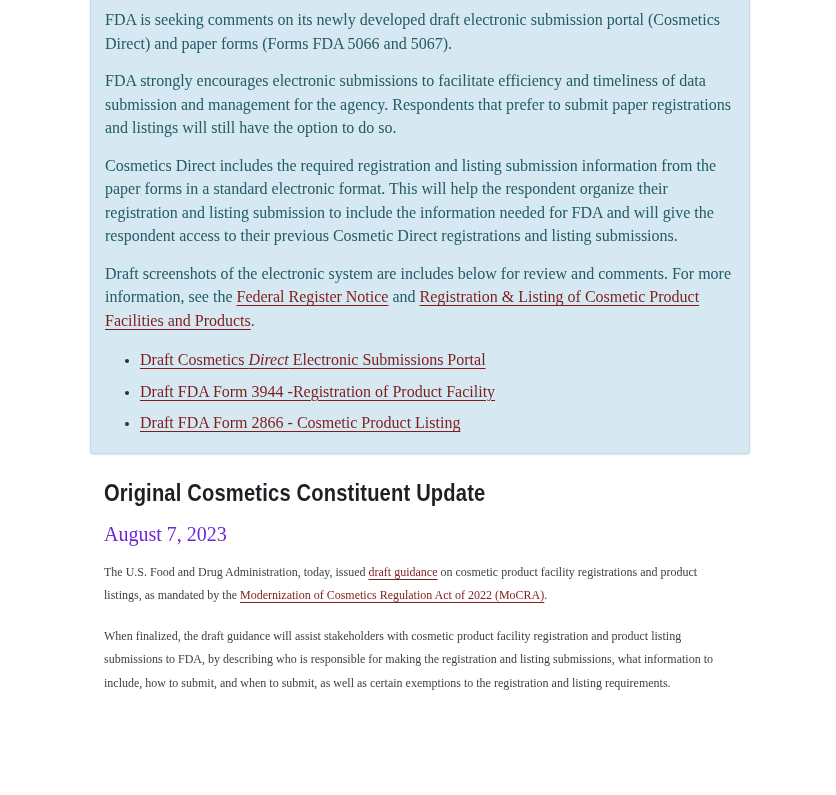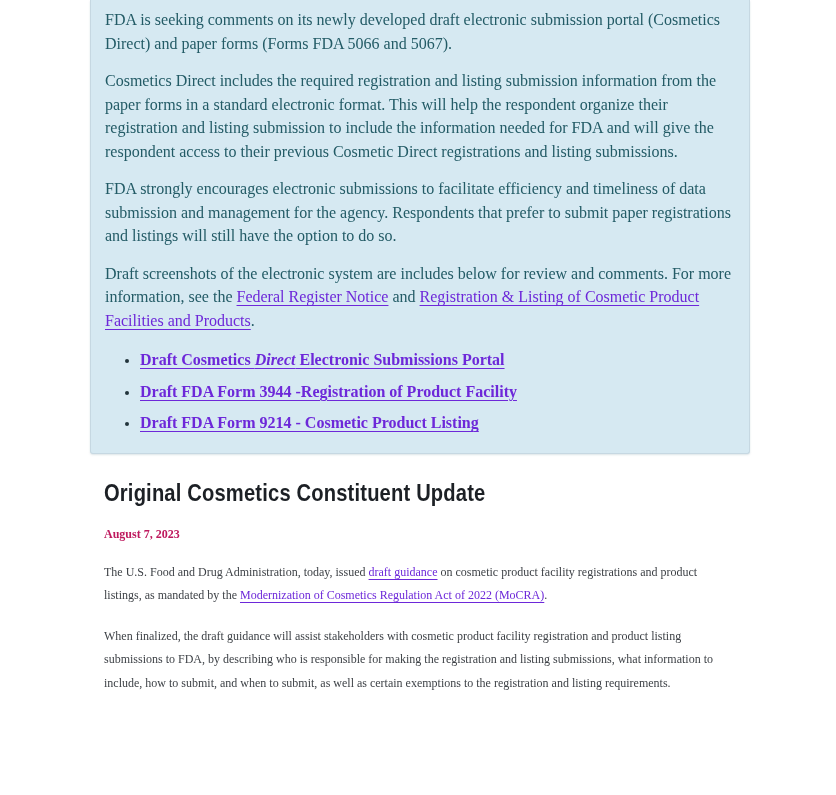--- a/index.html
+++ b/index.html
@@ -30,83 +30,81 @@
   }
   .callout p {
     margin: 0 0 14px 0;
     font-size: 16px;
     line-height: 23.5px;
   }
   .callout ul {
     margin: 0;
     padding: 2px 0 0 35px;
     list-style: disc;
-    font-weight: bold;
   }
   .callout li {
     margin: 0 0 8px 0;
     font-size: 16px;
     line-height: 23.5px;
   }
   .callout li::marker {
     color: #22343c;
     font-size: 14px;
   }
   a.link {
-    color: #6d28d9;
+    color: #7f1d1d;
     text-decoration: underline;
     text-decoration-thickness: 1px;
     text-underline-offset: 2.5px;
     cursor: pointer;
   }
   .heading {
     margin: 27px 14px 0 14px;
     font-family: "Liberation Sans", sans-serif;
     font-weight: 700;
     font-size: 24px;
     line-height: 24px;
     letter-spacing: 0.2px;
     color: #1c2025;
     transform: scaleX(0.84);
     transform-origin: left top;
     white-space: nowrap;
   }
   .date {
     margin: 20px 14px 0 14px;
-    font-size: 12px;
+    font-size: 20px;
     line-height: 19px;
-    color: #be185d;
-    font-weight: bold;
+    color: #6d28d9;
   }
   .body-p {
     margin: 17px 14px 0 14px;
     font-size: 12px;
     line-height: 23.5px;
     color: #3e4247;
   }
 </style>
 </head>
 <body>
 
 <div class="content">
 
   <section class="callout">
     <p><span>FDA is seeking comments on its newly developed draft electronic submission portal (Cosmetics Direct) and paper forms (Forms FDA 5066 and 5067).</span></p>
+    <p><span>FDA strongly encourages electronic submissions to facilitate efficiency and timeliness of data submission and management for the agency. Respondents that prefer to submit paper registrations and listings will still have the option to do so.</span></p>
     <p><span>Cosmetics Direct includes the required registration and listing submission information from the paper forms in a standard electronic format. This will help the respondent organize their registration and listing submission to include the information needed for FDA and will give the respondent access to their previous Cosmetic Direct registrations and listing submissions.</span></p>
-    <p><span>FDA strongly encourages electronic submissions to facilitate efficiency and timeliness of data submission and management for the agency. Respondents that prefer to submit paper registrations and listings will still have the option to do so.</span></p>
     <p><span>Draft screenshots of the electronic system are includes below for review and comments. For more information, see the </span><a href="#" class="link">Federal Register Notice</a><span> and </span><a href="#" class="link">Registration &amp; Listing of Cosmetic Product Facilities and Products</a><span>.</span></p>
     <ul>
       <li>
         <a href="#" class="link"><span>Draft Cosmetics </span><em style="font-style: italic;">Direct</em><span> Electronic Submissions Portal</span></a>
       </li>
       <li>
         <a href="#" class="link"><span>Draft FDA Form 3944 -Registration of Product Facility</span></a>
       </li>
       <li>
-        <a href="#" class="link"><span>Draft FDA Form 9214 - Cosmetic Product Listing</span></a>
+        <a href="#" class="link"><span>Draft FDA Form 2866 - Cosmetic Product Listing</span></a>
       </li>
     </ul>
   </section>
 
   <h2 class="heading">Original Cosmetics Constituent Update</h2>
 
   <div class="date">August 7, 2023</div>
 
   <p class="body-p"><span>The U.S. Food and Drug Administration, today, issued </span><a href="#" class="link">draft guidance</a><span> on cosmetic product facility registrations and product listings, as mandated by the </span><a href="#" class="link">Modernization of Cosmetics Regulation Act of 2022 (MoCRA)</a><span>.</span></p>
   <p class="body-p"><span>When finalized, the draft guidance will assist stakeholders with cosmetic product facility registration and product listing submissions to FDA, by describing who is responsible for making the registration and listing submissions, what information to include, how to submit, and when to submit, as well as certain exemptions to the registration and listing requirements.</span></p>

